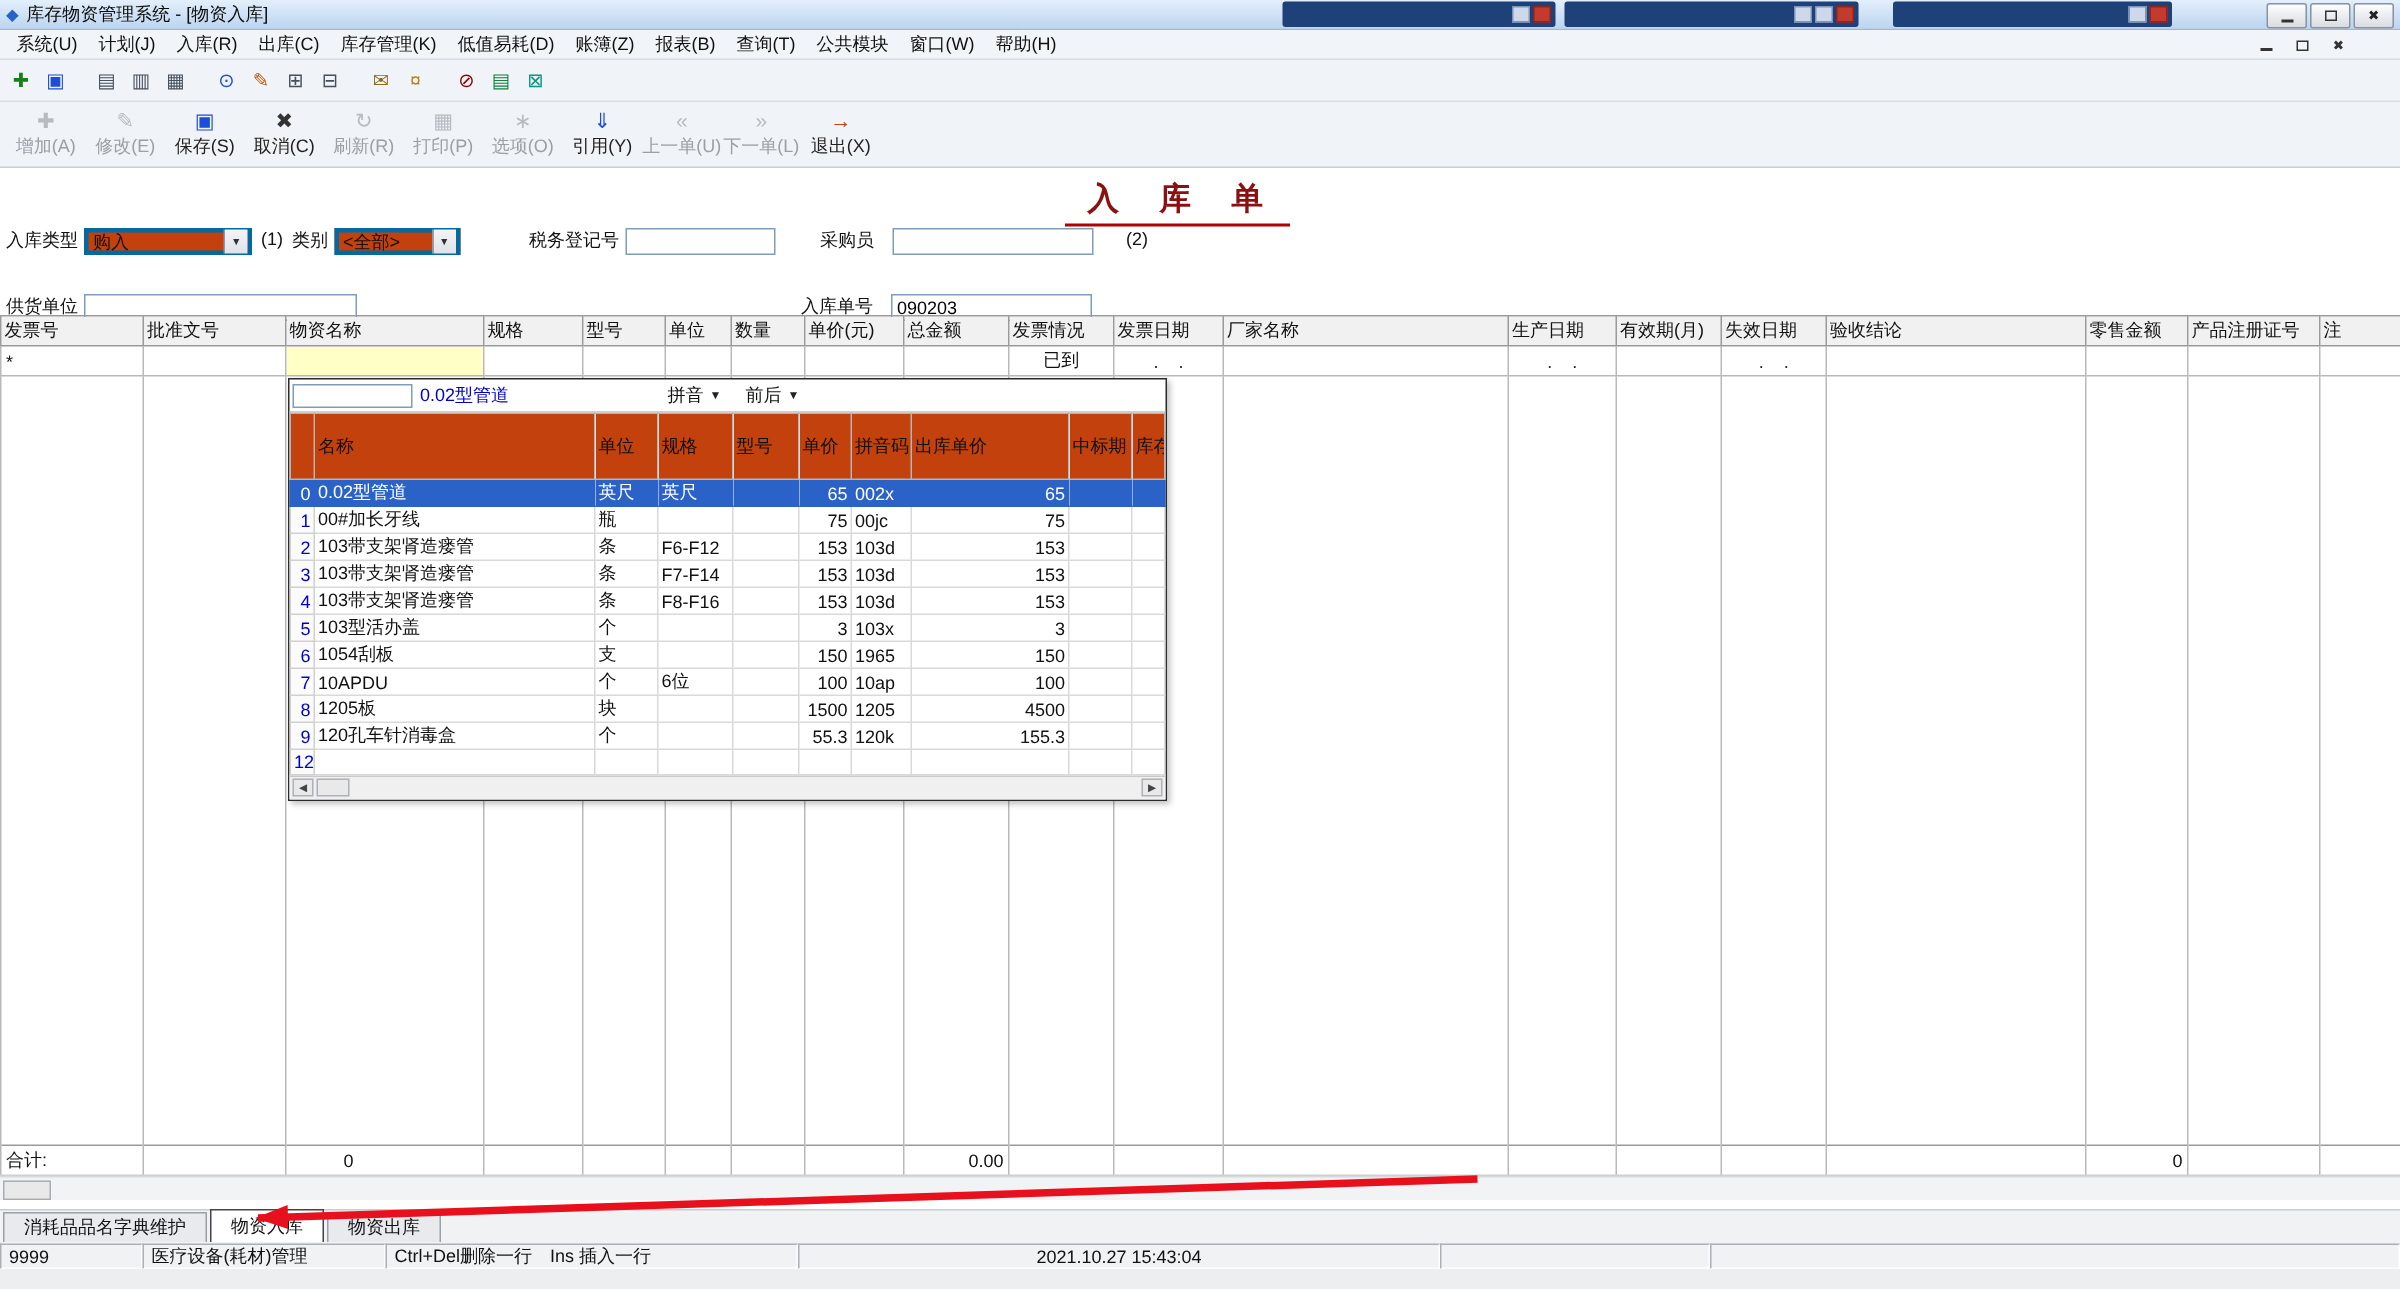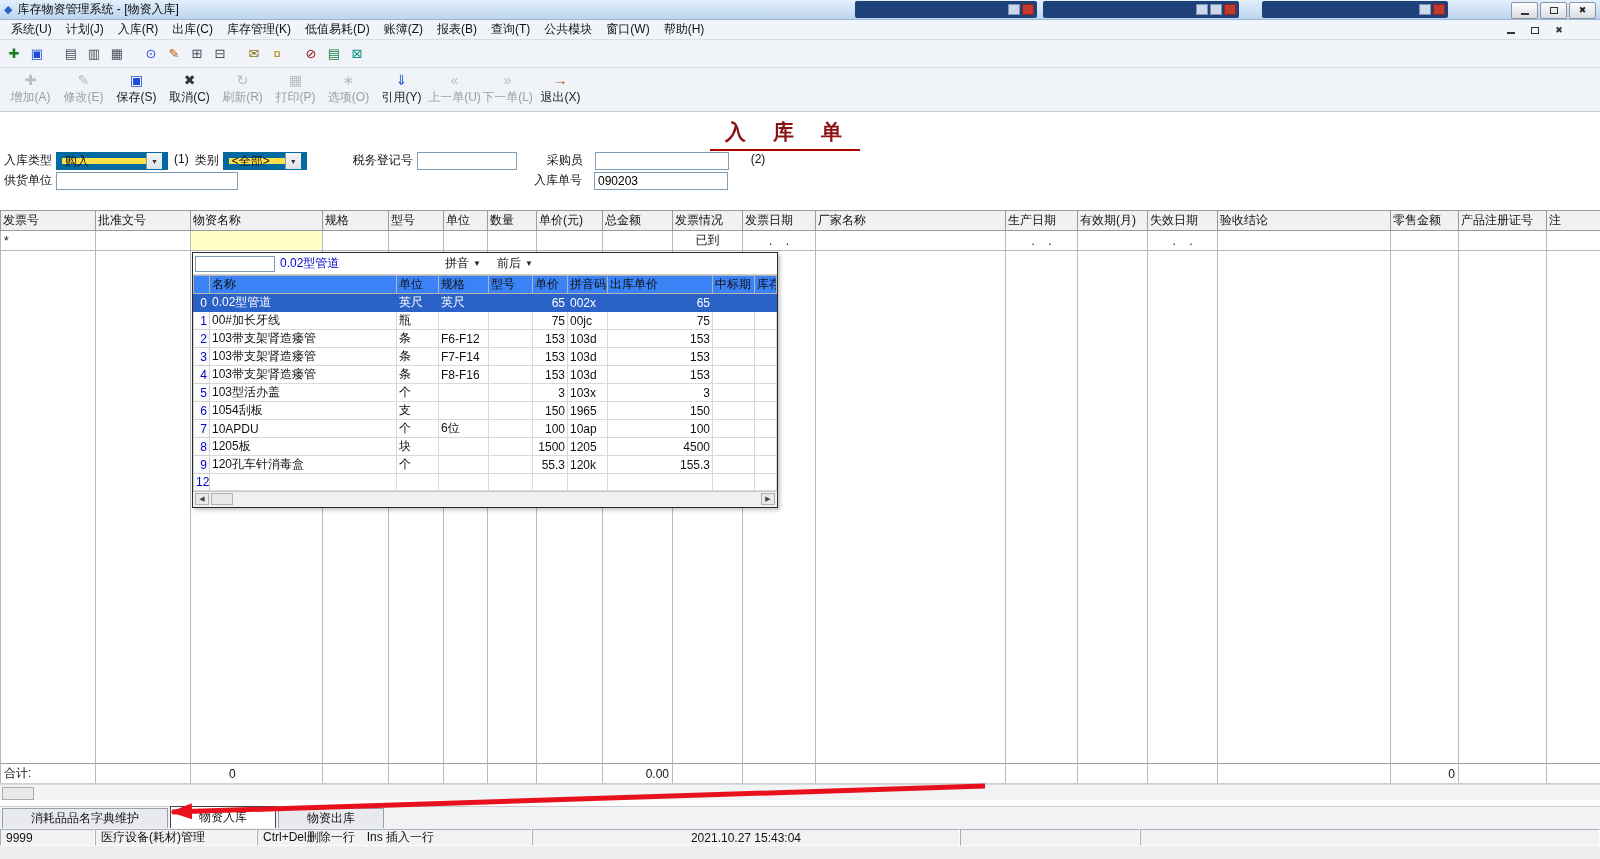--- a/index.html
+++ b/index.html
@@ -41,23 +41,23 @@
   .bigbtn .blabel{font-size:12px;white-space:nowrap}
   .bigbtn.disabled{color:#9aa0a6}
   .bigbtn.disabled .bicon{color:#b6bcc2}
   
   .client{position:absolute;top:112px;left:0;width:1299px;height:694px;background:#fff}
   .doc-title{position:absolute;top:6px;left:710px;width:150px;text-align:center;
     font-size:21px;font-weight:bold;color:#8a1111;letter-spacing:3px;
     border-bottom:2px solid #b00000;padding-bottom:3px}
   .form-row{position:absolute;left:4px;display:flex;align-items:flex-start;height:20px;white-space:nowrap}
   #form-row1{top:40px}
-  #form-row2{top:60px}
+  #form-row2{top:84px}
   .flabel{margin-right:4px}
-  .combo{height:18px;border:6px solid #0369a1;background:#fde047;display:flex;align-items:center;box-sizing:border-box}
+  .combo{height:18px;border:3px solid #0369a1;background:#c2410c;display:flex;align-items:center;box-sizing:border-box}
   .combo .cval{padding:0 3px;flex:1;overflow:hidden}
   .combo .cbtn{width:16px;height:16px;background:linear-gradient(#f4f4f4,#dfe3e8);
     border-left:1px solid #7f9db9;display:flex;align-items:center;justify-content:center;font-size:7px;color:#333;box-sizing:border-box}
   .tinput{height:18px;border:1px solid #7f9db9;background:#fff;padding:0 3px;font-size:12px;box-sizing:border-box;
     font-family:"Liberation Sans","DejaVu Sans",sans-serif}
   
   .grid{position:absolute;top:98px;left:0;width:1600px;border-collapse:collapse;table-layout:fixed}
   .grid th{height:19px;background:#f1f1f1;border:1px solid #9a9a9a;font-weight:normal;
     padding:0 2px;overflow:hidden;white-space:nowrap;text-align:left}
   .grid td{height:19px;border-left:1px solid #b9b9b9;border-right:1px solid #b9b9b9;
@@ -76,34 +76,34 @@
   
   .popup{position:absolute;left:192px;top:140px;width:586px;background:#fff;border:1px solid #2b2b2b;
     box-shadow:2px 2px 4px rgba(0,0,0,.25);z-index:5;box-sizing:border-box}
   .psearch{height:22px;display:flex;align-items:center;padding:1px 2px;border-bottom:1px solid #cfcfcf;box-sizing:border-box}
   .psearch input{width:80px;height:16px;border:1px solid #7f9db9;font-size:12px;padding:0 2px;box-sizing:border-box;
     font-family:"Liberation Sans","DejaVu Sans",sans-serif}
   .matched{color:#0000cc;margin-left:5px;width:165px;overflow:hidden;white-space:nowrap}
   .pselect{display:flex;align-items:center;gap:4px;margin-right:16px;white-space:nowrap}
   .pselect .caret{font-size:8px;color:#222}
   .ptable{border-collapse:collapse;table-layout:fixed;width:583px}
-  .ptable th{height:16px;background:#3b82f6;border:1px solid #b5b5b5;font-weight:normal;
-    padding:0 2px;text-align:left;overflow:hidden;white-space:nowrap}
+  .ptable th{height:16px;background:#c2410c;border:1px solid #b5b5b5;font-weight:normal;
+    padding:13px 2px;text-align:left;overflow:hidden;white-space:nowrap}
   .ptable td{height:16px;border:1px solid #d9d9d9;padding:0 2px;overflow:hidden;white-space:nowrap}
   .ptable td.num{color:#0000d0;text-align:right;background:#fbfbfb;border-color:#d0d0d0}
   .ptable td.r{text-align:right}
   .ptable tr.sel td,.ptable tr.sel td.num{background:#2a62c8;color:#fff;border-color:#2a62c8}
   .pscroll{height:15px;background:#f0f0f0;border-top:1px solid #c9c9c9;position:relative}
   .pbtn{position:absolute;top:1px;width:14px;height:12px;background:#e9e9e9;border:1px solid #aeb2b8;
     font-size:7px;display:flex;align-items:center;justify-content:center;color:#444;box-sizing:border-box}
   .pthumb{position:absolute;left:18px;top:1px;width:22px;height:12px;background:#e9e9e9;border:1px solid #aeb2b8;box-sizing:border-box}
   
   .tabbar{position:absolute;top:806px;left:0;width:1600px;height:22px;background:#f0f2f4;
     border-top:1px solid #c9cdd2;display:flex;align-items:flex-end;padding-left:2px;box-sizing:border-box}
-  .tab{height:19px;display:flex;align-items:center;padding:0 28px;border:1px solid #9aa0a8;border-bottom:none;
+  .tab{height:19px;display:flex;align-items:center;padding:0 13px;border:1px solid #9aa0a8;border-bottom:none;
     background:#e8eaee;margin-right:2px;white-space:nowrap}
   .tab.active{background:#fff;border-color:#444;height:21px}
   .statusbar{position:absolute;top:828px;left:0;width:1600px;height:18px;background:#f0f2f4;display:flex}
   .scell{border:1px solid;border-color:#aab0b6 #fdfdfd #fdfdfd #aab0b6;display:flex;align-items:center;
     padding:0 5px;height:17px;margin-top:1px;box-sizing:border-box;overflow:hidden;white-space:nowrap}
   .scell.center{justify-content:center}
   .bottomstrip{position:absolute;top:846px;left:0;width:1600px;height:13px;background:#eceef0}
   
   .arrow-overlay{position:absolute;left:150px;top:778px;width:860px;height:45px;z-index:20;pointer-events:none}
 </style>

